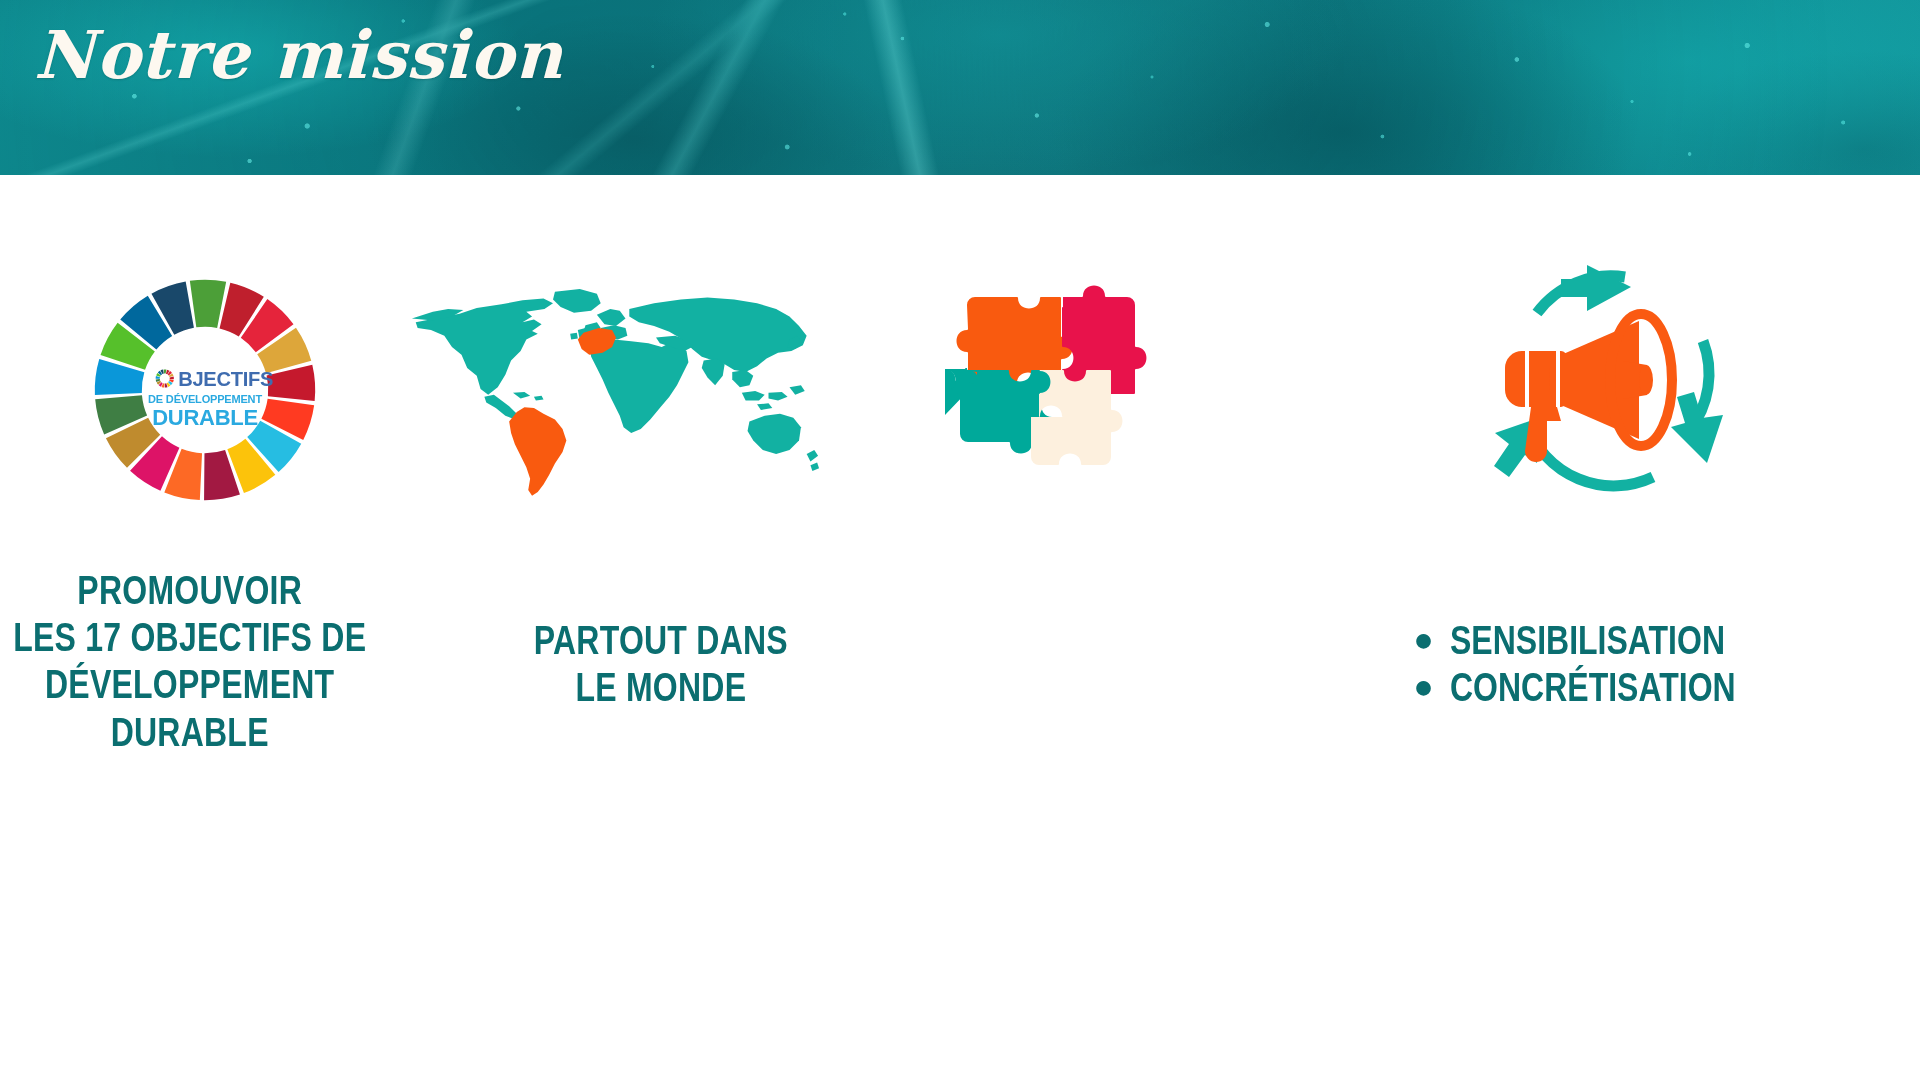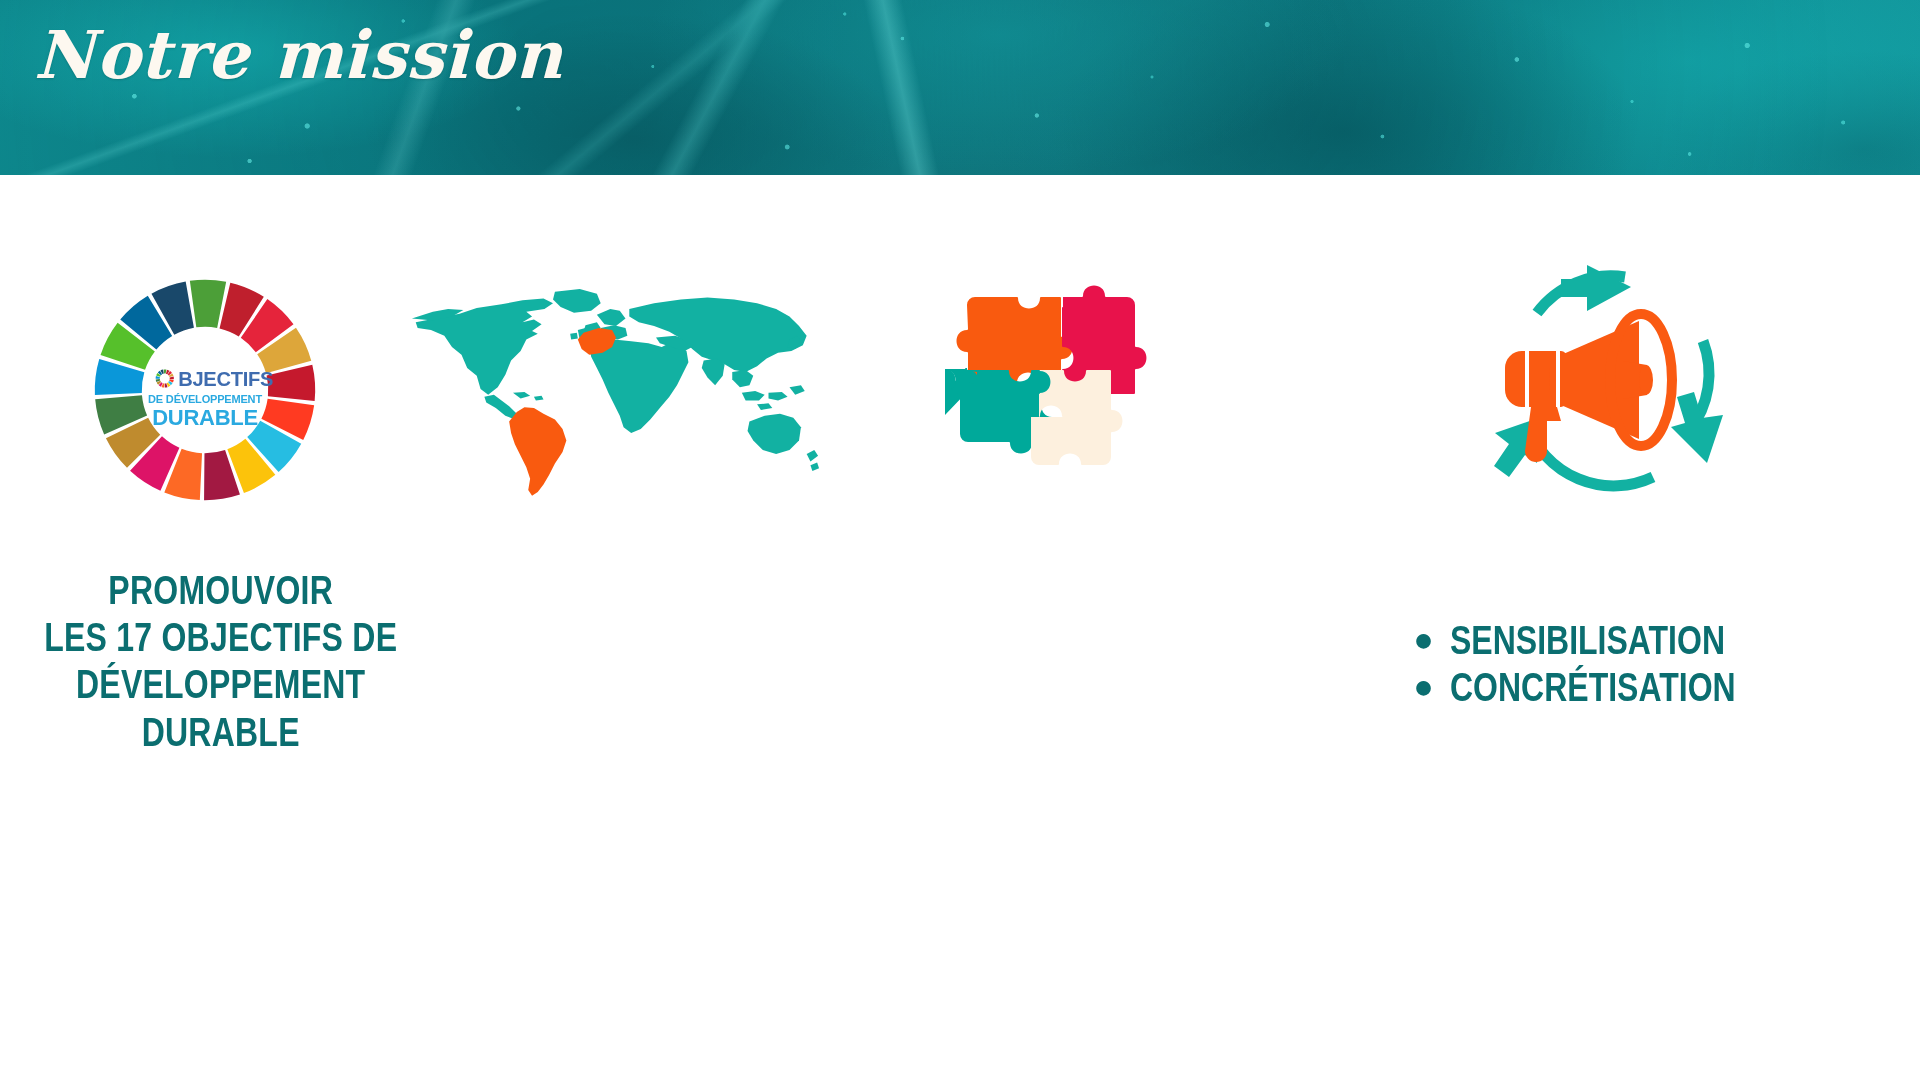--- a/index.html
+++ b/index.html
@@ -92,21 +92,21 @@
     font-family:"Liberation Sans", sans-serif;
     font-weight:700;
     font-size:40px;
     line-height:1.18;
     letter-spacing:.3px;
     text-align:center;
     transform:scaleX(.80);
     transform-origin:center top;
     white-space:nowrap;
   }
-  .cap-wrap{width:100%;display:flex;justify-content:flex-start;}
+  .cap-wrap{width:100%;display:flex;justify-content:flex-end;}
   .c1 .caption{margin-top:62px;}
   .c2 .caption{margin-top:112px;}
   .c3 .caption{margin-top:112px;}
 
   .bullets{
     list-style:none;margin:0;padding:0;margin-top:112px;
     color:#0b6e70;font-weight:700;font-size:40px;line-height:1.18;
     text-align:left;
   }
   .bullets li{
@@ -249,20 +249,26 @@
           <g fill="#f95a0f">
 
             <path d="M182 55 L198 50 L212 52 L216 60 L212 70 L202 76 L188 78 L180 72 L176 62 Z"></path>
 
             <path d="M112 138 L120 133 L130 134 L140 140 L152 146 L160 156 L164 168 L160 180
                      L152 192 L146 204 L140 214 L134 222 L128 226 L124 220 L126 208 L122 196
                      L116 184 L110 172 L106 160 L104 148 Z"></path>
           </g>
         </svg>
       </div>
+      <div class="cap-wrap">
+        <div class="caption">
+          <div>PARTOUT DANS</div>
+          <div>LE MONDE</div>
+        </div>
+      </div>
     </div>
 
     <div class="col c3">
       <div class="art">
         <svg width="230" height="230" viewBox="0 0 230 230" aria-hidden="true">
 
           <path fill="#f95a0f" d="M22 30 a8 8 0 0 1 8-8 h42 a1 1 0 0 1 1 1 c0 14 22 14 22 0 a1 1 0 0 1 1-1 h19 a1 1 0 0 1 1 1 v38
                    a1 1 0 0 0 1 1 c14 0 14 22 0 22 a1 1 0 0 0-1 1 v23 a1 1 0 0 1-1 1 h-20 a1 1 0 0 1-1-1
                    c0-14-22-14-22 0 a1 1 0 0 1-1 1 h-40 a8 8 0 0 1-8-8 v-23 a1 1 0 0 0-1-1 c-14 0-14-22 0-22
                    a1 1 0 0 0 1-1 z"></path>

